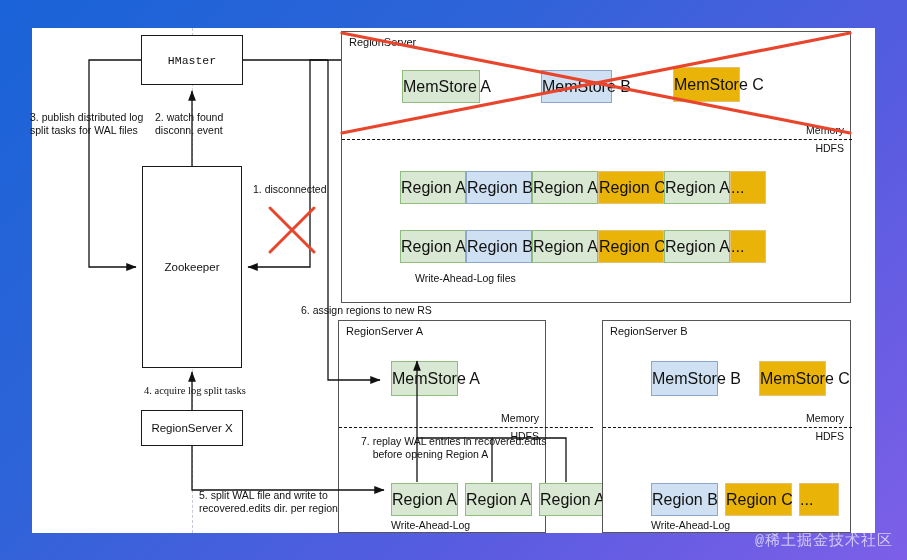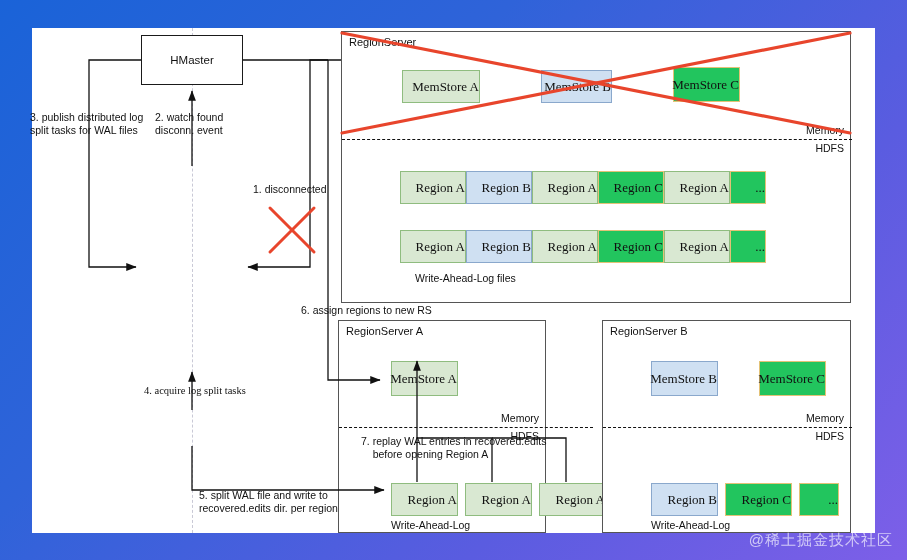--- a/index.html
+++ b/index.html
@@ -52,29 +52,28 @@
     font-size: 11px;
     color: #111;
     white-space: nowrap;
   }
 
   
   .cell {
     position: absolute;
     display: flex;
     align-items: center;
-    justify-content: flex-end;
-    font-size: 13px;
+    justify-content: flex-start;
+    font-size: 16px;
     color: #111;
     white-space: nowrap;
-    font-family: Liberation Serif, serif;
   }
   .c-green  { background: #d9e8d2; border: 1px solid #8fbc7f; }
   .c-blue   { background: #cfe0f2; border: 1px solid #8aa8cc; }
-  .c-orange { background: #22c55e; border: 1px solid #e3c277; }
+  .c-orange { background: #eab308; border: 1px solid #e3c277; }
 
   
   .mem-divider {
     position: absolute;
     border-top: 1.5px dashed #111;
   }
   .tag {
     position: absolute;
     font-size: 10.5px;
     color: #111;
@@ -100,37 +99,43 @@
     left: 0; top: 0;
     width: 843px; height: 505px;
     pointer-events: none;
   }
 
   .watermark {
     position: absolute;
     right: 14px; bottom: 10px;
     font-size: 15px;
     color: rgba(255,255,255,0.66);
-    font-family: Liberation Sans, sans-serif;
+    font-family: Liberation Mono, monospace;
     letter-spacing: 1px;
   }
 </style>
 </head>
 <body>
 
 <div id="frame">
   <div id="canvas">
 
     <div class="guide-dash" style="left:160px;"></div>
 
-    <div class="node" style="left:109px; top:7px; width:102px; height:50px;">
+    <div class="node" style="left:109px; top:7px; width:102px; height:50px;font-family:Liberation Mono, monospace;">
       <span>HMaster</span>
     </div>
 
-
+    <div class="node" style="left:110px; top:138px; width:100px; height:202px;">
+      <span>Zookeeper</span>
+    </div>
+
+    <div class="node" style="left:109px; top:382px; width:102px; height:36px;">
+      <span>RegionServer X</span>
+    </div>
 
     <div class="note" style="left:-2px; top:83px;">3. publish distributed log
 split tasks for WAL files</div>
     <div class="note" style="left:123px; top:83px;">2. watch found
 disconn. event</div>
     <div class="note" style="left:221px; top:155px;text-align:right;">1. disconnected</div>
     <div class="note" style="left:221px; top:276px;margin-left:48px;">6. assign regions to new RS</div>
     <div class="note" style="left:112px; top:356px;font-family:Liberation Serif, serif;">4. acquire log split tasks</div>
     <div class="note" style="left:167px; top:448px;margin-top:13px;">5. split WAL file and write to
 recovered.edits dir. per region</div>

